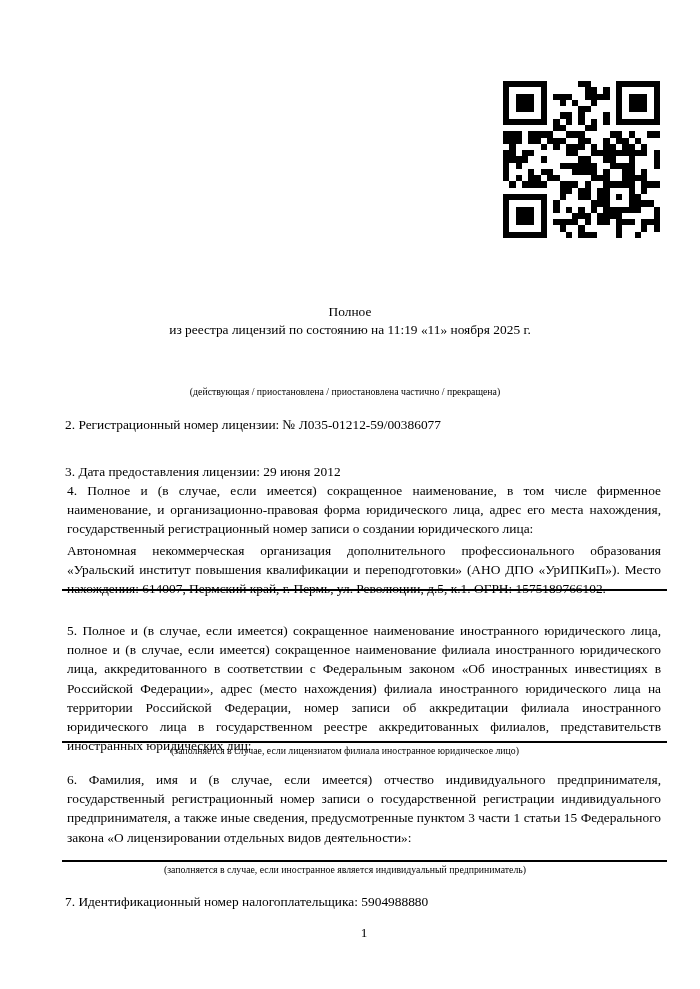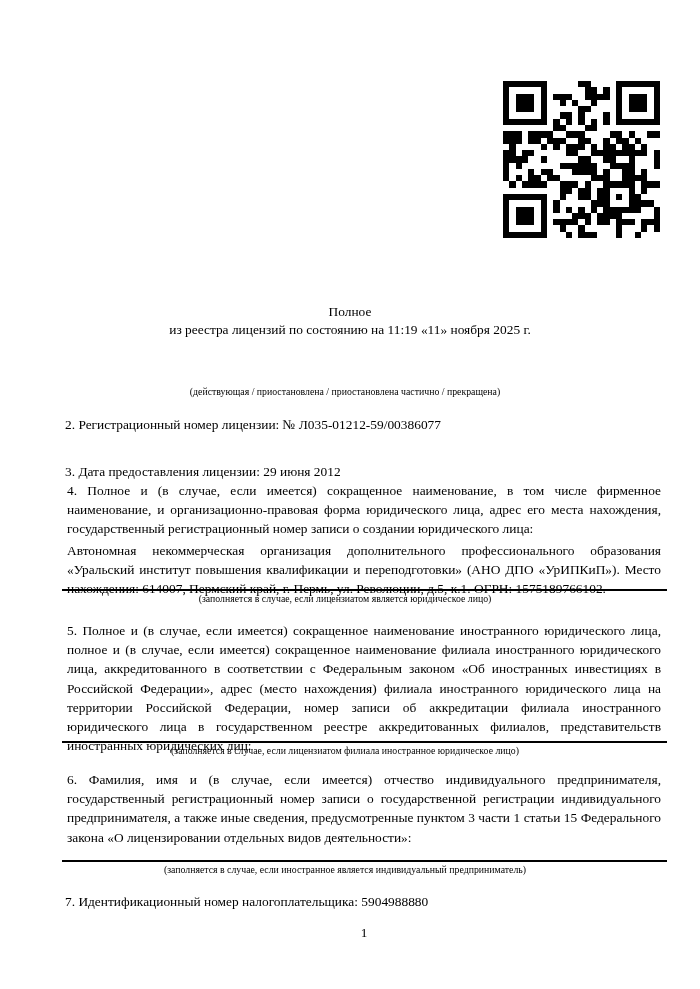--- a/index.html
+++ b/index.html
@@ -423,21 +423,20 @@
 
   <div class="item" style="top:415px;">2. Регистрационный номер лицензии: № Л035-01212-59/00386077</div>
 
   <div class="item" style="top:445px;margin-top:17px;">3. Дата предоставления лицензии: 29 июня 2012</div>
 
   <div class="item justified" style="top:479px;">
     <p>4. Полное и (в случае, если имеется) сокращенное наименование, в том числе фирменное наименование, и организационно-правовая форма юридического лица, адрес его места нахождения, государственный регистрационный номер записи о создании юридического лица:</p>
     <p>Автономная некоммерческая организация дополнительного профессионального образования «Уральский институт повышения квалификации и переподготовки» (АНО ДПО «УрИПКиП»). Место нахождения: 614007, Пермский край, г. Пермь, ул. Революции, д.5, к.1. ОГРН: 1575189766102.</p>
   </div>
   <div class="rule" style="top:589px;"></div>
-  <div class="fill-caption" style="top:593px;">(заполняется в случае, если лицензиатом является юридическое лицо)</div>
 
   <div class="item justified" style="top:619px;">
     <p>5. Полное и (в случае, если имеется) сокращенное наименование иностранного юридического лица, полное и (в случае, если имеется) сокращенное наименование филиала иностранного юридического лица, аккредитованного в соответствии с Федеральным законом «Об иностранных инвестициях в Российской Федерации», адрес (место нахождения) филиала иностранного юридического лица на территории Российской Федерации, номер записи об аккредитации филиала иностранного юридического лица в государственном реестре аккредитованных филиалов, представительств иностранных юридических лиц:</p>
   </div>
   <div class="rule" style="top:741px;"></div>
   <div class="fill-caption" style="top:745px;">(заполняется в случае, если лицензиатом филиала иностранное юридическое лицо)</div>
 
   <div class="item justified" style="top:768px;">
     <p>6. Фамилия, имя и (в случае, если имеется) отчество индивидуального предпринимателя, государственный регистрационный номер записи о государственной регистрации индивидуального предпринимателя, а также иные сведения, предусмотренные пунктом 3 части 1 статьи 15 Федерального закона «О лицензировании отдельных видов деятельности»:</p>
   </div>

